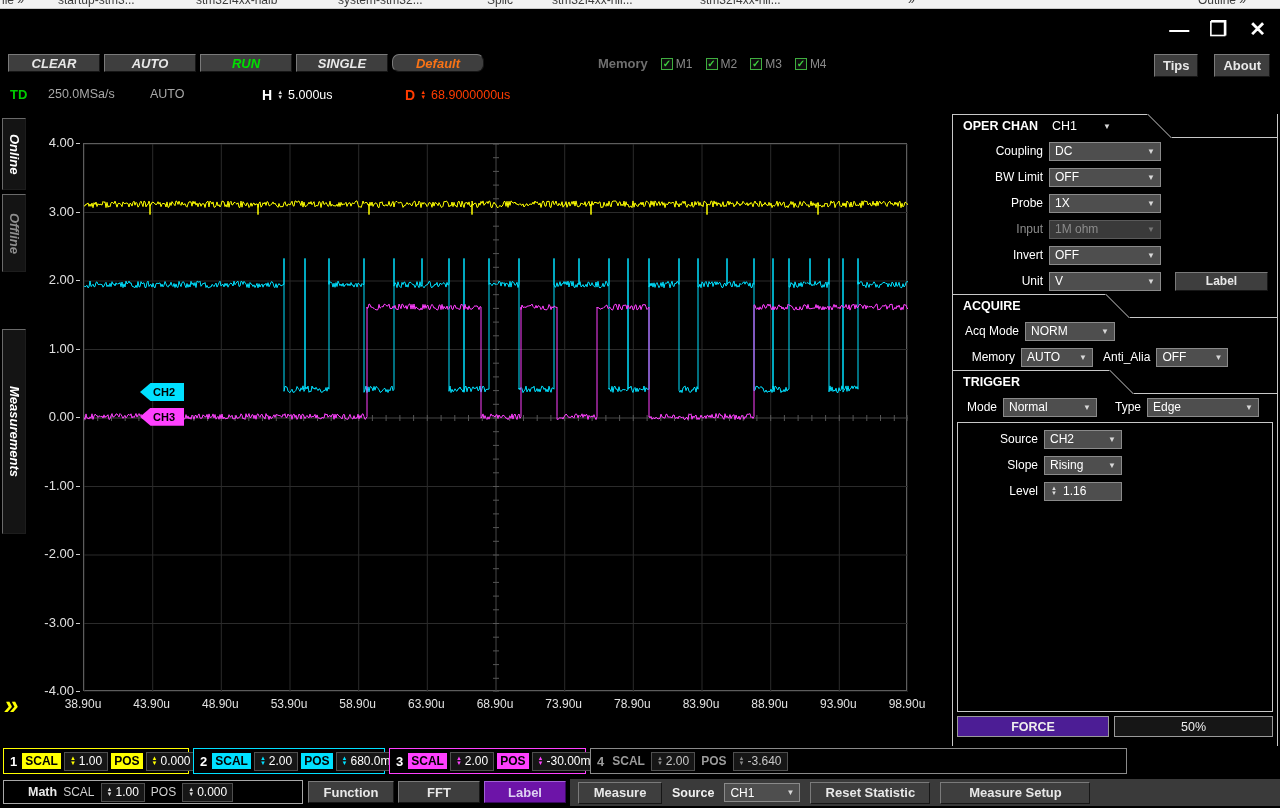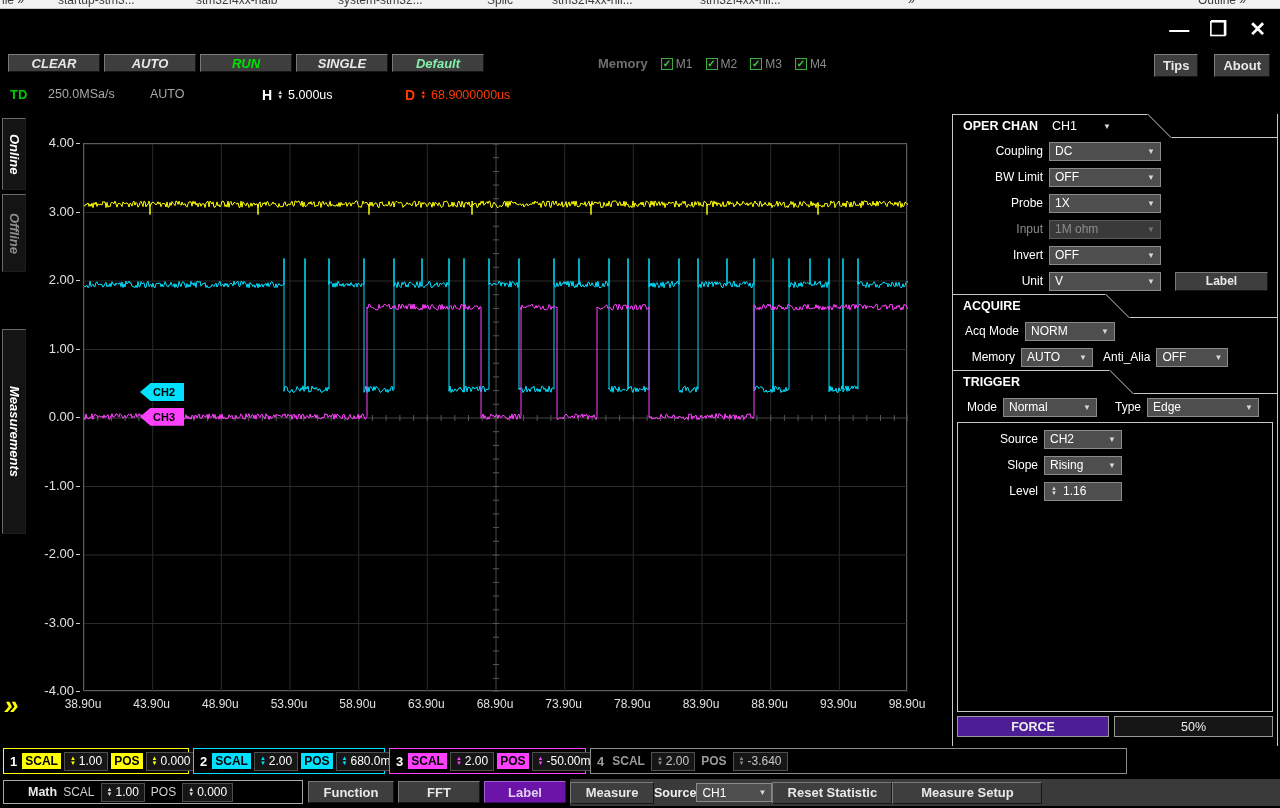--- a/index.html
+++ b/index.html
@@ -16,21 +16,21 @@
 .win-controls { position:absolute; right:14px; top:8px; display:flex; gap:22px; align-items:center; }
 .win-controls span { color:#fff; font-size:20px; font-weight:bold; line-height:24px; cursor:default; }
 .win-min { letter-spacing:-2px; }
 
 
 .toolbar { position:absolute; left:0; top:52px; width:1280px; height:28px; }
 .btn3d { background:#3e3e3e; border:1px solid; border-color:#7a7a7a #161616 #161616 #7a7a7a; color:#e8e8e8; font-weight:bold; font-size:13px; font-family:inherit; text-align:center; cursor:default; }
 .tb-left { position:absolute; left:8px; top:2px; display:flex; gap:4px; }
 .tb-left .tbtn { width:92px; height:18px;font-style:italic; }
 .tbtn.run { color:#00e000; }
-.tbtn.default { color:#86efac; }
+.tbtn.default { color:#f97316;border-radius:7px; }
 .tb-mem { position:absolute; left:598px; top:4px; display:flex; align-items:center; gap:13px; }
 .mem-label { color:#6f6f6f; font-weight:bold; font-size:13px; }
 .mem-item { display:flex; align-items:center; gap:3px; }
 .mcheck { width:12px; height:12px; background:#0d0d0d; border:1px solid #3fae3f; display:inline-flex; align-items:center; justify-content:center; font-style:normal; }
 .mcheck b { color:#3fd03f; font-size:10px; line-height:10px; font-weight:bold; }
 .mname { color:#8a8a8a; font-size:12px; }
 .tb-right { position:absolute; right:10px; top:2px; display:flex; gap:16px; }
 .tb-right .tbtn { height:23px; padding:0 8px; }
 
 
@@ -110,21 +110,21 @@
 
 
 .botrow { position:absolute; left:0; top:779px; width:1280px; height:27px; }
 .mathbox { position:absolute; left:3px; top:1px; width:300px; height:24px; border:1px solid #a8a8a8; display:flex; align-items:center; gap:6px; padding:0 24px; }
 .math-label { color:#e8e8e8; font-size:12.5px; font-weight:bold; }
 .math-chip { color:#cfcfcf; font-size:12px; }
 .bbtn { position:absolute; top:2px; height:22px; }
 .btn-function { left:308px; width:86px; }
 .btn-fft { left:398px; width:82px; }
 .btn-label2 { left:484px; width:82px; background:#6d14a8; border-color:#a25fd6 #3a0a5e #3a0a5e #a25fd6; color:#ded2f2; }
-.bb-band { position:absolute; left:570px; top:0; width:710px; height:27px; background:#3a3a3a; display:flex; align-items:center; gap:0; padding-left:0; }
+.bb-band { position:absolute; left:570px; top:0; width:710px; height:27px; background:#3a3a3a; display:flex; align-items:center; gap:10px; padding-left:8px; }
 .bb-band .tbtn { height:22px; }
 .btn-measure { width:84px; }
 .src-label { color:#f0f0f0; font-weight:bold; font-size:12.5px; }
 .dd.src { width:76px; background:#4e4e4e; }
 .btn-reset { width:120px; }
 .btn-setup { width:150px; }
 </style>
 </head>
 <body>
 
@@ -569,21 +569,21 @@
             <i>▼</i>
           </span>
           <span>2.00</span>
         </span>
       <span class="chip">POS</span>
       <span class="chfield">
           <span class="spin">
             <i>▲</i>
             <i>▼</i>
           </span>
-          <span>-50.00m</span>
+          <span>-30.00m</span>
         </span>
     </div>
 
     <div class="chbox chb4">
       <span class="chnum">4</span>
       <span class="chip">SCAL</span>
       <span class="chfield">
           <span class="spin">
             <i>▲</i>
             <i>▼</i>

